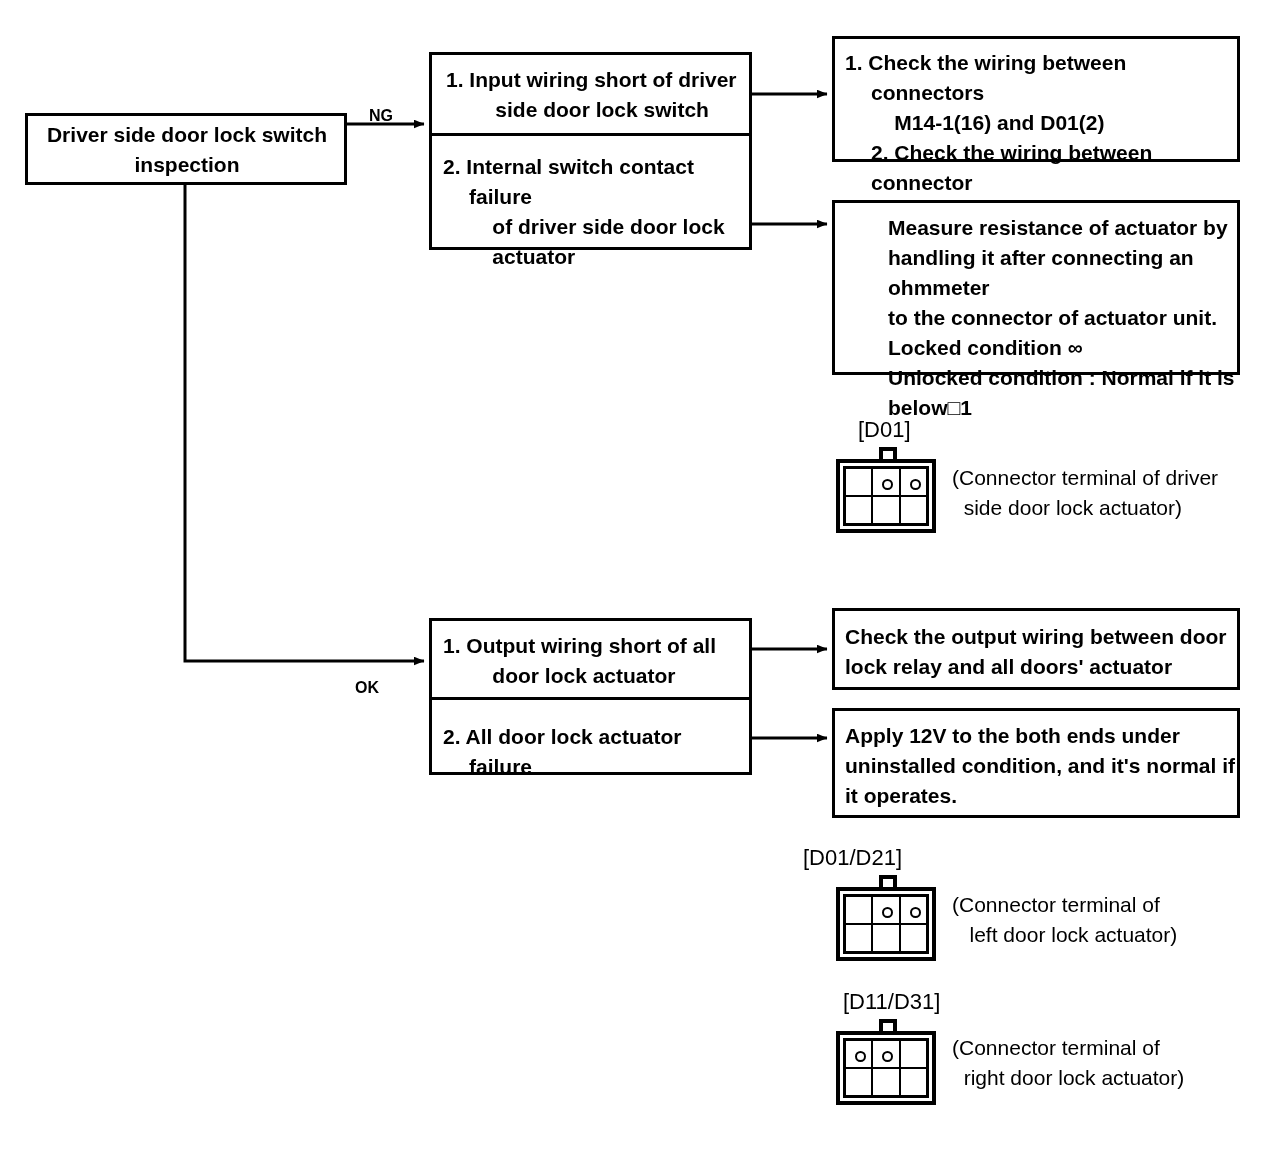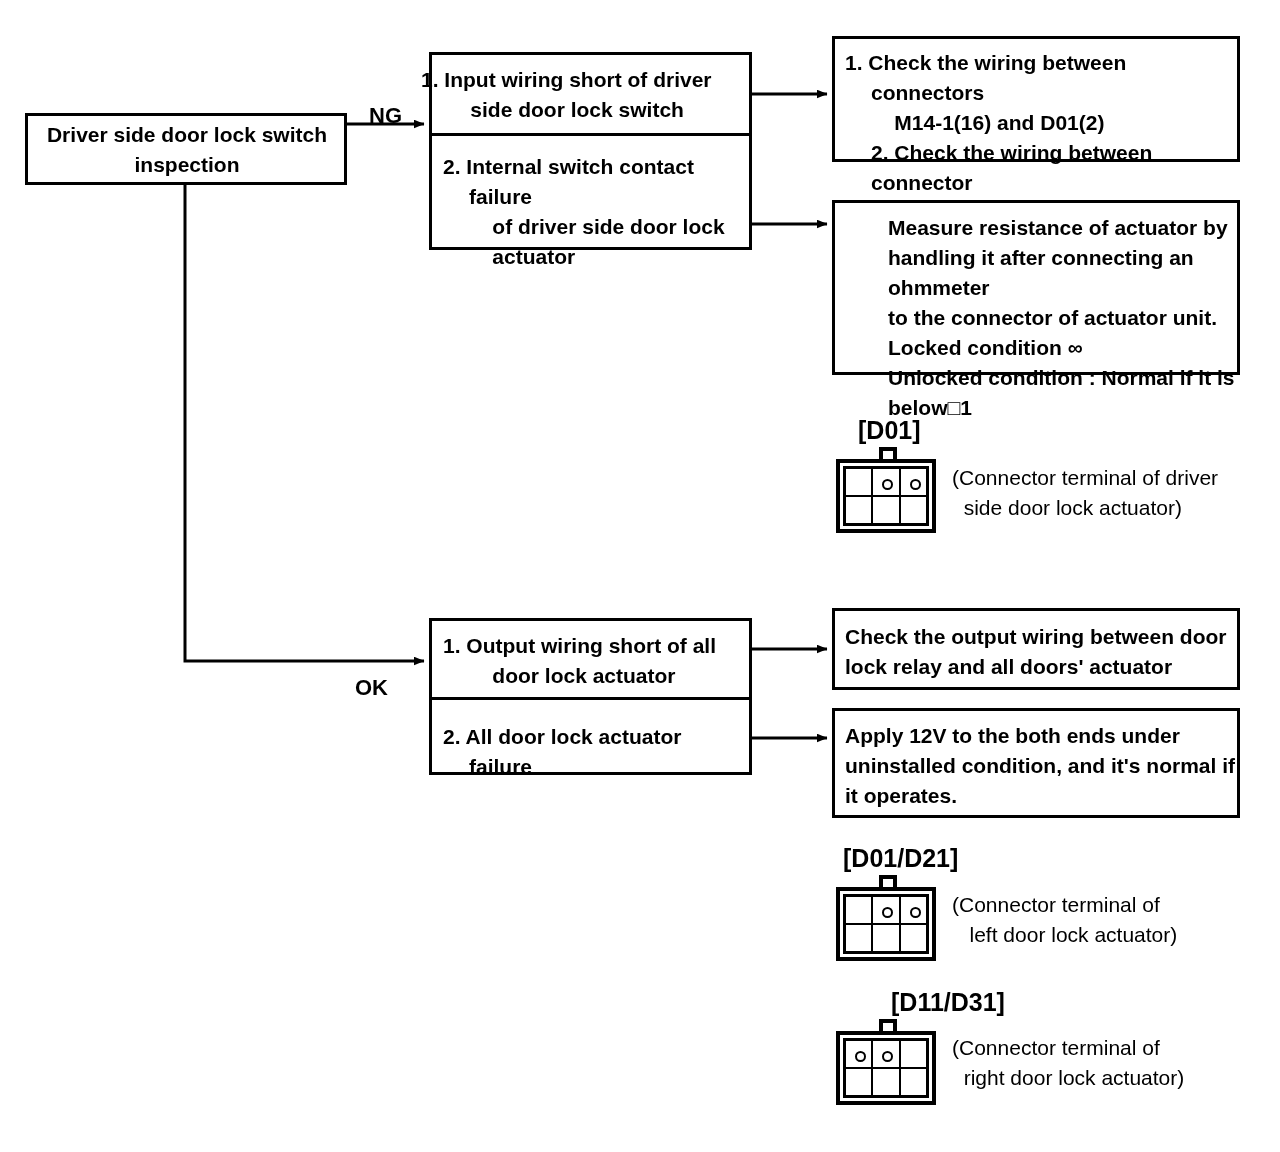--- a/index.html
+++ b/index.html
@@ -41,35 +41,35 @@
     padding-left: 26px;
     text-indent: -26px;
   }
   .divider {
     position: absolute;
     background: #000;
     height: 3px;
   }
   .edge-label {
     position: absolute;
-    font-size: 22px;
+    font-size: 16px;
     font-weight: bold;
     line-height: 24px;
   }
   .caption {
     position: absolute;
     font-size: 21px;
     line-height: 30px;
     font-weight: normal;
     white-space: pre-wrap;
   }
   .conn-label {
     position: absolute;
-    font-size: 25px;
-    font-weight: bold;
+    font-size: 22px;
+    font-weight: normal;
     line-height: 22px;
   }
   
   .conn {
     position: absolute;
     width: 100px;
     height: 86px;
   }
   .conn .shell {
     position: absolute;
@@ -148,21 +148,21 @@
 <div class="box" style="left:25px; top:113px; width:322px; height:72px;"></div>
 <div class="cell" style="left:31px; top:120px; width:312px; text-align:center;">Driver side door lock switch
 inspection</div>
 
 <div class="edge-label" style="left:369px; top:104px;">NG</div>
 
 <div class="edge-label" style="left:355px; top:628px;margin-top:48px;">OK</div>
 
 <div class="box" style="left:429px; top:52px; width:323px; height:198px;"></div>
 <div class="divider" style="left:429px; top:133px; width:323px;"></div>
-<div class="cell hang" style="left:421px; top:65px; width:300px;">1. Input wiring short of driver
+<div class="cell hang" style="left:446px; top:65px; width:300px;">1. Input wiring short of driver
     side door lock switch</div>
 <div class="cell hang" style="left:443px; top:152px; width:300px;">2. Internal switch contact failure
     of driver side door lock
     actuator</div>
 
 <div class="box" style="left:832px; top:36px; width:408px; height:126px;"></div>
 <div class="cell hang" style="left:845px; top:48px; width:390px;">1. Check the wiring between connectors
     M14-1(16) and D01(2)
 2. Check the wiring between connector
     D01(3) and ground (G31).</div>
@@ -198,37 +198,37 @@
     <div class="pin on"></div>
     <div class="pin on"></div>
     <div class="pin"></div>
     <div class="pin"></div>
     <div class="pin"></div>
   </div>
 </div>
 <div class="caption" style="left:952px; top:463px; width:300px;">(Connector terminal of driver
   side door lock actuator)</div>
 
-<div class="conn-label" style="left:843px; top:847px;">[D01/D21]</div>
+<div class="conn-label" style="left:803px; top:847px;">[D01/D21]</div>
 <div class="conn" style="left:836px; top:875px;">
   <div class="tab"></div>
   <div class="shell"></div>
   <div class="grid">
     <div class="pin"></div>
     <div class="pin on"></div>
     <div class="pin on"></div>
     <div class="pin"></div>
     <div class="pin"></div>
     <div class="pin"></div>
   </div>
 </div>
 <div class="caption" style="left:952px; top:890px; width:300px;">(Connector terminal of
    left door lock actuator)</div>
 
-<div class="conn-label" style="left:843px; top:991px;margin-left:48px;">[D11/D31]</div>
+<div class="conn-label" style="left:843px; top:991px;">[D11/D31]</div>
 <div class="conn" style="left:836px; top:1019px;">
   <div class="tab"></div>
   <div class="shell"></div>
   <div class="grid">
     <div class="pin on"></div>
     <div class="pin on"></div>
     <div class="pin"></div>
     <div class="pin"></div>
     <div class="pin"></div>
     <div class="pin"></div>

